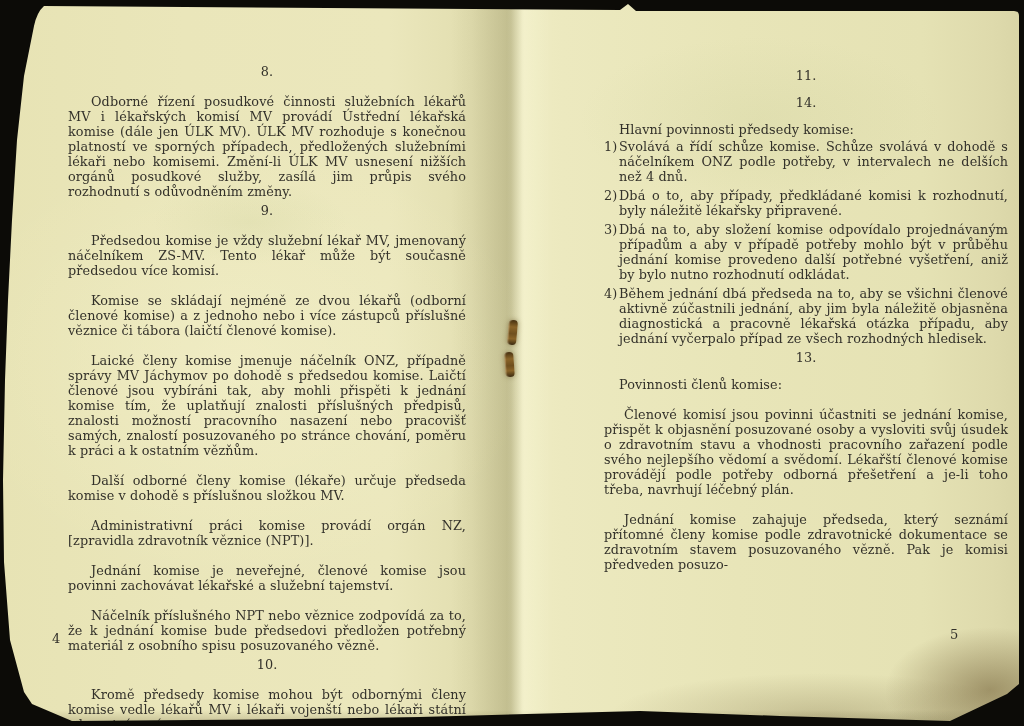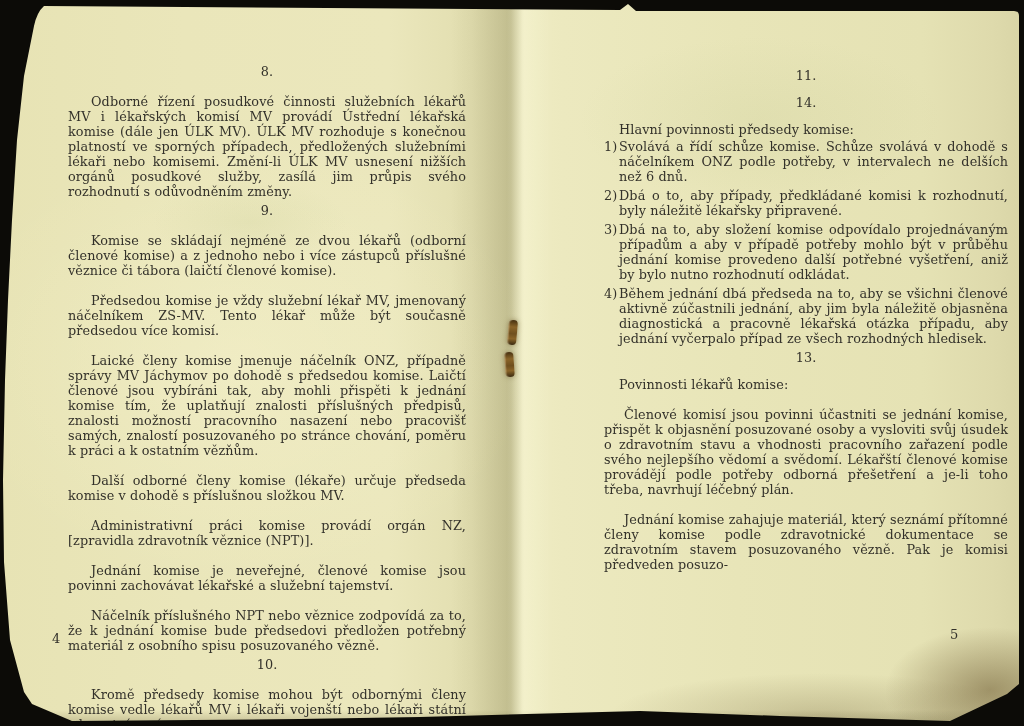--- a/index.html
+++ b/index.html
@@ -71,60 +71,60 @@
 <div class="paper"></div>
 
 <div class="staple staple-1"></div>
 <div class="staple staple-2"></div>
 
 <div class="col col-left">
   <div class="sec-heading">8.</div>
   <p class="para">Odborné řízení posudkové činnosti služebních lékařů MV i lékařských komisí MV provádí Ústřední lékařská komise (dále jen ÚLK MV). ÚLK MV rozhoduje s konečnou platností ve sporných případech, předložených služebními lékaři nebo komisemi. Změní-li ÚLK MV usnesení nižších orgánů posudkové služby, zasílá jim průpis svého rozhodnutí s odůvodněním změny.</p>
 
   <div class="sec-heading">9.</div>
+  <p class="para">Předsedou komise je vždy služební lékař MV, jmenovaný náčelníkem ZS-MV. Tento lékař může být současně předsedou více komisí.</p>
   <p class="para">Komise se skládají nejméně ze dvou lékařů (odborní členové komise) a z jednoho nebo i více zástupců příslušné věznice či tábora (laičtí členové komise).</p>
-  <p class="para">Předsedou komise je vždy služební lékař MV, jmenovaný náčelníkem ZS-MV. Tento lékař může být současně předsedou více komisí.</p>
   <p class="para">Laické členy komise jmenuje náčelník ONZ, případně správy MV Jáchymov po dohodě s předsedou komise. Laičtí členové jsou vybíráni tak, aby mohli přispěti k jednání komise tím, že uplatňují znalosti příslušných předpisů, znalosti možností pracovního nasazení nebo pracovišť samých, znalostí posuzovaného po stránce chování, poměru k práci a k ostatním vězňům.</p>
   <p class="para">Další odborné členy komise (lékaře) určuje předseda komise v dohodě s příslušnou složkou MV.</p>
   <p class="para">Administrativní práci komise provádí orgán NZ, [zpravidla zdravotník věznice (NPT)].</p>
   <p class="para">Jednání komise je neveřejné, členové komise jsou povinni zachovávat lékařské a služební tajemství.</p>
   <p class="para">Náčelník příslušného NPT nebo věznice zodpovídá za to, že k jednání komise bude předsedovi předložen potřebný materiál z osobního spisu posuzovaného vězně.</p>
 
   <div class="sec-heading">10.</div>
   <p class="para">Kromě předsedy komise mohou být odbornými členy komise vedle lékařů MV i lékaři vojenští nebo lékaři státní zdravotní správy.</p>
 </div>
 <div class="page-number pn-left">4</div>
 
 <div class="col col-right">
   <div class="sec-heading">11.</div>
 
   <div class="sec-heading">14.</div>
   <p class="intro">Hlavní povinnosti předsedy komise:</p>
   <div class="li">
     <span class="num">1)</span>
-    <span>Svolává a řídí schůze komise. Schůze svolává v dohodě s náčelníkem ONZ podle potřeby, v intervalech ne delších než 6 dnů.</span>
+    <span>Svolává a řídí schůze komise. Schůze svolává v dohodě s náčelníkem ONZ podle potřeby, v intervalech ne delších než 4 dnů.</span>
   </div>
   <div class="li">
     <span class="num">2)</span>
     <span>Dbá o to, aby případy, předkládané komisi k rozhodnutí, byly náležitě lékařsky připravené.</span>
   </div>
   <div class="li">
     <span class="num">3)</span>
     <span>Dbá na to, aby složení komise odpovídalo projednávaným případům a aby v případě potřeby mohlo být v průběhu jednání komise provedeno další potřebné vyšetření, aniž by bylo nutno rozhodnutí odkládat.</span>
   </div>
   <div class="li">
     <span class="num">4)</span>
     <span>Během jednání dbá předseda na to, aby se všichni členové aktivně zúčastnili jednání, aby jim byla náležitě objasněna diagnostická a pracovně lékařská otázka případu, aby jednání vyčerpalo případ ze všech rozhodných hledisek.</span>
   </div>
 
   <div class="sec-heading">13.</div>
-  <p class="intro">Povinnosti lékařů komise:</p>
+  <p class="intro">Povinnosti členů komise:</p>
   <p class="para">Členové komisí jsou povinni účastniti se jednání komise, přispět k objasnění posuzované osoby a vysloviti svůj úsudek o zdravotním stavu a vhodnosti pracovního zařazení podle svého nejlepšího vědomí a svědomí. Lékařští členové komise provádějí podle potřeby odborná přešetření a je-li toho třeba, navrhují léčebný plán.</p>
 
-  <p class="para">Jednání komise zahajuje materiál, který seznámí přítomné členy komise podle zdravotnické dokumentace se zdravotním stavem posuzovaného vězně. Pak je komisi předveden posuzo-</p>
+  <p class="para">Jednání komise zahajuje předseda, který seznámí přítomné členy komise podle zdravotnické dokumentace se zdravotním stavem posuzovaného vězně. Pak je komisi předveden posuzo-</p>
 </div>
 <div class="page-number pn-right">5</div>
 
 <svg class="frame" width="1024" height="726" viewBox="0 0 1024 726">
   <path fill="#0c0b07" fill-rule="evenodd" d="
     M0 0 H1024 V726 H0 Z
     M44 6
     L620 10 L628 4 L636 11 L1014 11
     Q1019 11 1019 16
     L1019 684

